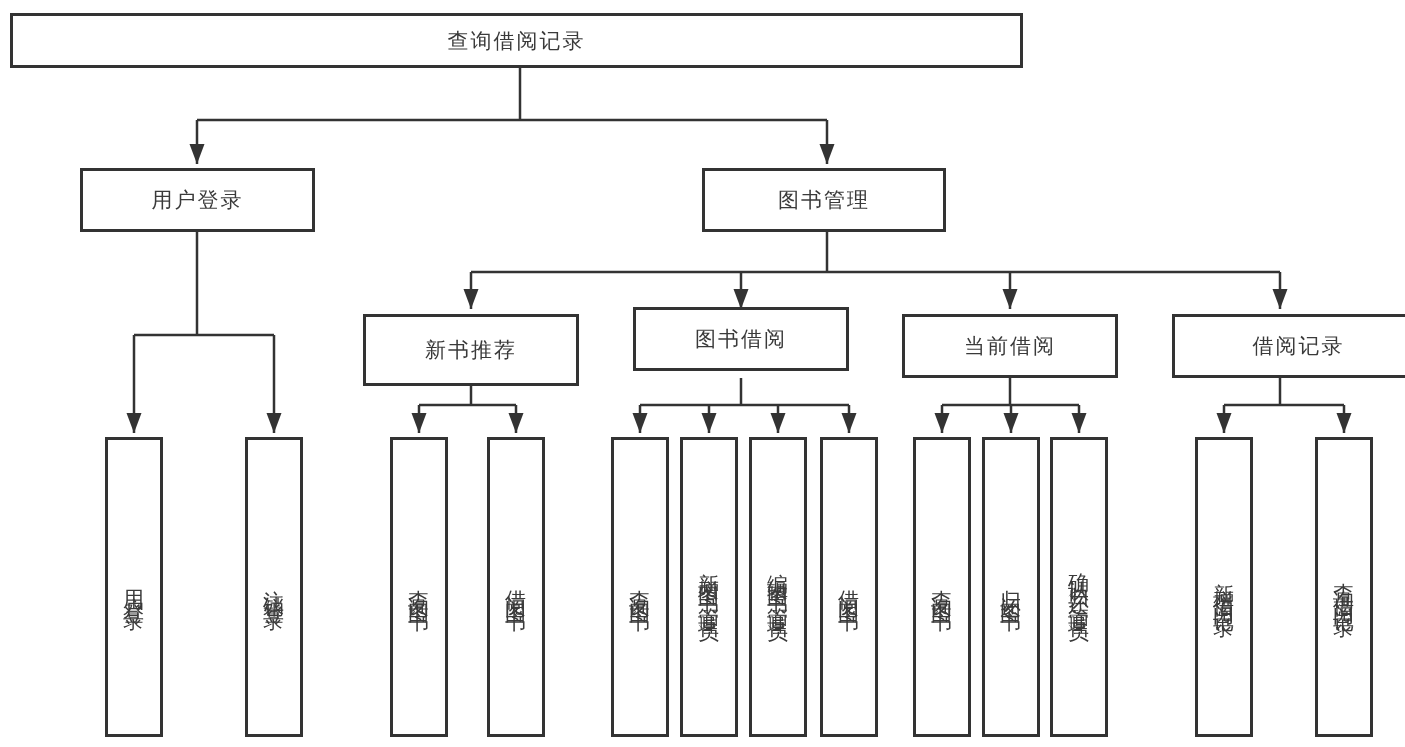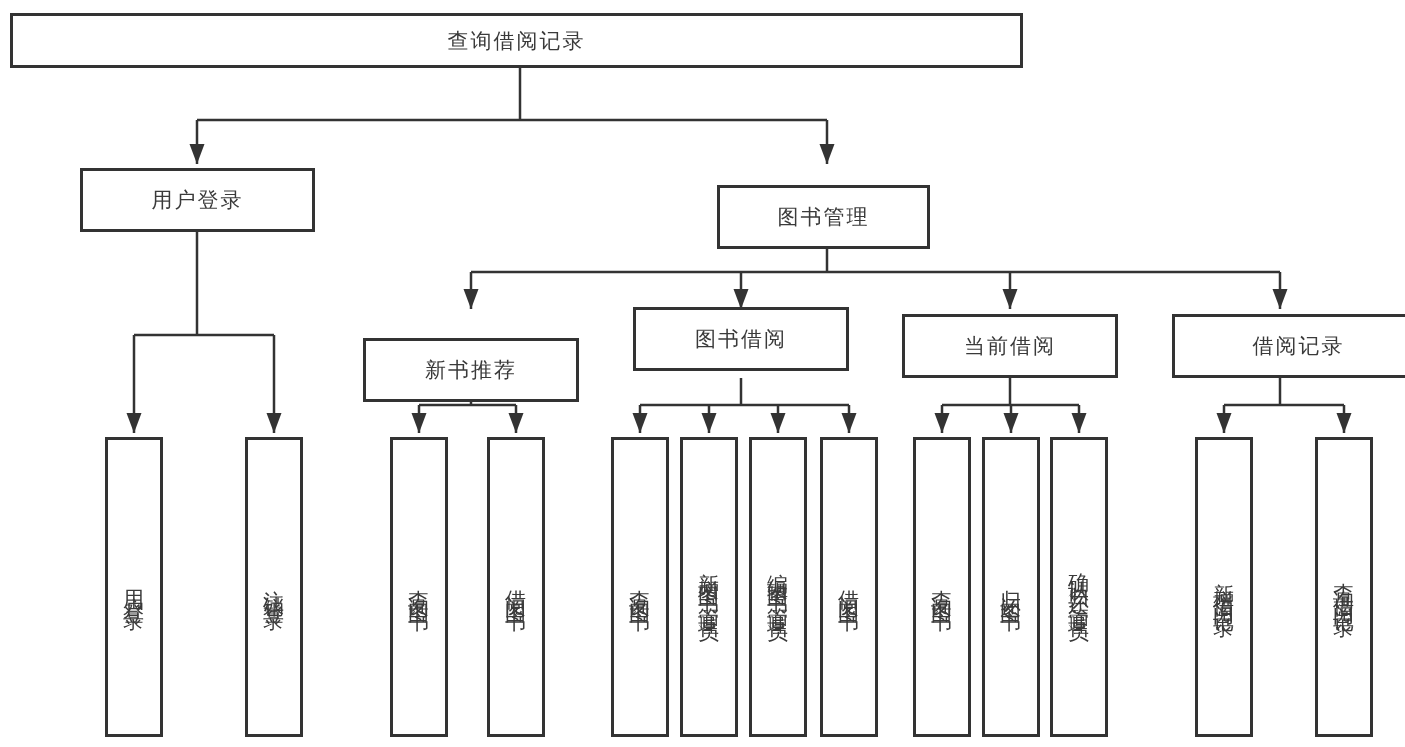--- a/index.html
+++ b/index.html
@@ -43,23 +43,23 @@
     text-orientation: mixed;
     font-size: 21px;
     letter-spacing: 7px;
     line-height: 1;
     white-space: nowrap;
   }
   
   .n-root  { left: 10px;   top: 13px;  width: 1013px; height: 55px; }
   
   .n-l2a   { left: 80px;   top: 168px; width: 235px;  height: 64px; }
-  .n-l2b   { left: 717px;  top: 168px; width: 213px;  height: 64px; margin-top: 17px; }
-  
-  .n-l3a   { left: 363px;  top: 314px; width: 216px;  height: 64px; margin-top: 24px; }
+  .n-l2b   { left: 702px;  top: 168px; width: 244px;  height: 64px; }
+  
+  .n-l3a   { left: 363px;  top: 314px; width: 216px;  height: 72px; }
   .n-l3b   { left: 633px;  top: 307px; width: 216px;  height: 64px; }
   .n-l3c   { left: 902px;  top: 314px; width: 216px;  height: 64px; }
   .n-l3d   { left: 1172px; top: 314px; width: 253px;  height: 64px; }
   
   .leaf    { top: 437px; width: 58px; height: 300px; }
   .n-a1 { left: 105px; }  .n-a2 { left: 245px; }
   .n-b1 { left: 390px; }  .n-b2 { left: 487px; }
   .n-c1 { left: 611px; }  .n-c2 { left: 680px; }
   .n-c3 { left: 749px; }  .n-c4 { left: 820px; }
   .n-d1 { left: 913px; }  .n-d2 { left: 982px; }

